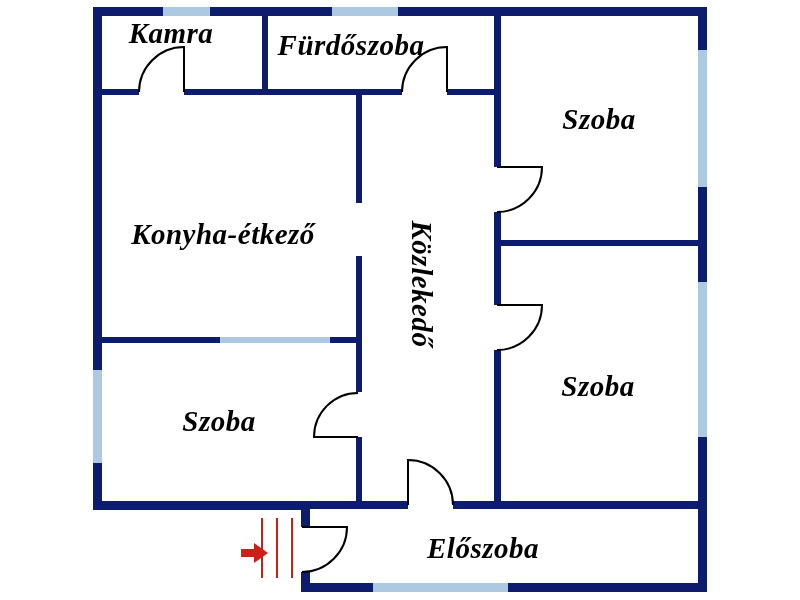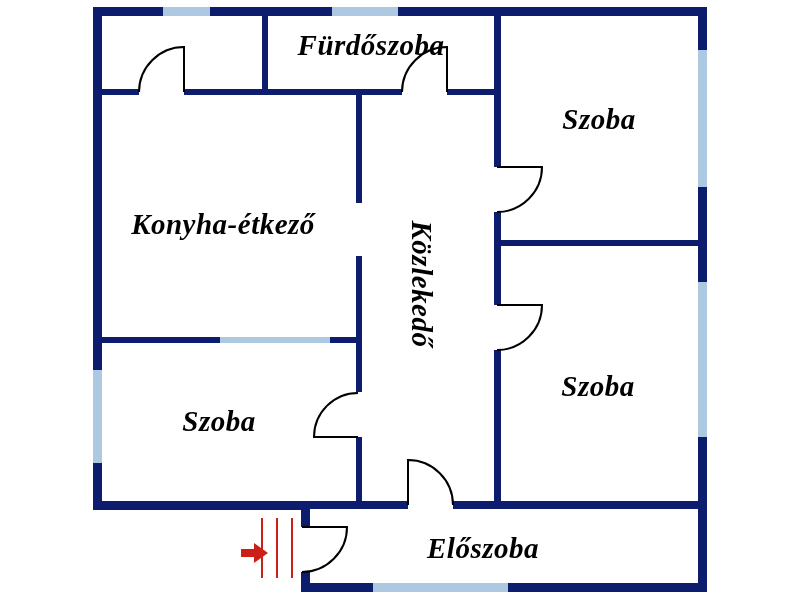--- a/index.html
+++ b/index.html
@@ -68,21 +68,22 @@
       <path class="step" d="M262,518 L262,578"></path>
       <path class="step" d="M277,518 L277,578"></path>
       <path class="step" d="M292,518 L292,578"></path>
     </g>
     <g>
       <rect class="arrowhead" x="241" y="549" width="13" height="8"></rect>
       <path class="arrowhead" d="M254,543 L268,553 L254,563 Z"></path>
     </g>
   </svg>
 
-  <div class="label" style="left:351px;top:45px;margin-left:20px;">Fürdőszoba</div>
+  <div class="label" style="left:171px;top:33px;">Kamra</div>
+  <div class="label" style="left:351px;top:45px;">Fürdőszoba</div>
   <div class="label" style="left:599px;top:119px;">Szoba</div>
-  <div class="label" style="left:223px;top:224px;">Konyha-étkező</div>
+  <div class="label" style="left:223px;top:234px;">Konyha-étkező</div>
   <div class="label rot" style="left:421px;top:284px;">Közlekedő</div>
   <div class="label" style="left:598px;top:386px;">Szoba</div>
   <div class="label" style="left:219px;top:421px;">Szoba</div>
   <div class="label" style="left:471px;top:548px;margin-left:12px;">Előszoba</div>
 
 </div>
 
 </body></html>

